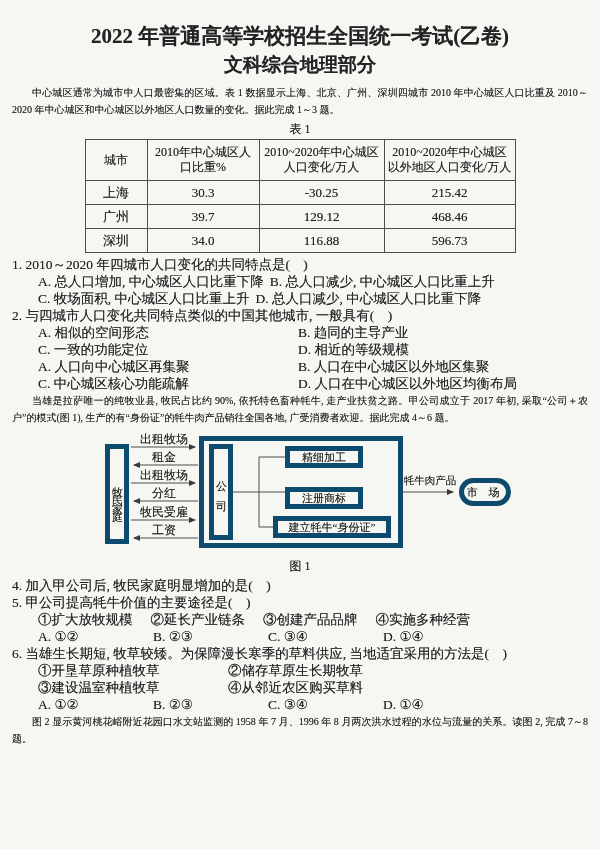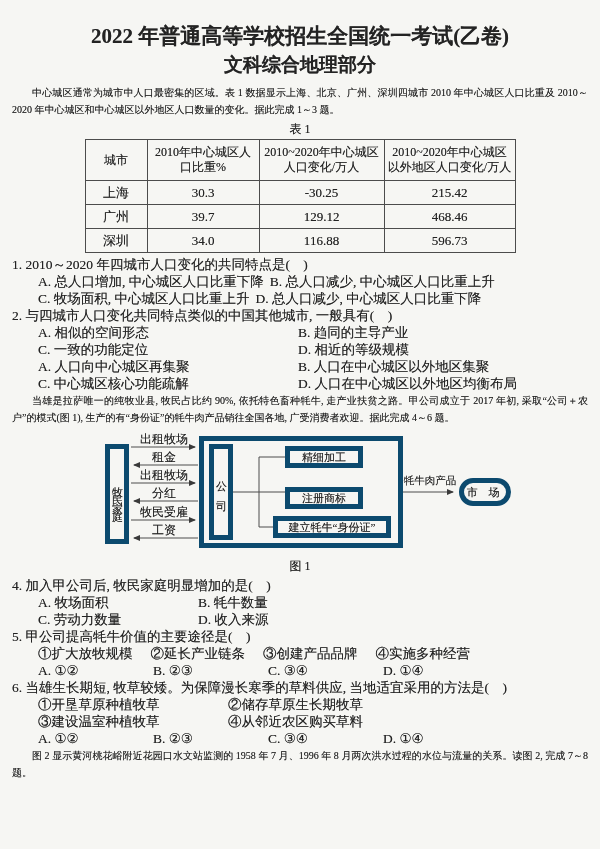--- a/index.html
+++ b/index.html
@@ -158,24 +158,20 @@
       <div class="dbox p3">建立牦牛“身份证”</div>
 
       <div class="flowlabel product">牦牛肉产品</div>
       <div class="dbox market">市 场</div>
     </div>
     <div class="fig-caption">图 1</div>
   </div>
 
   <div class="question">
     <div class="stem">4. 加入甲公司后, 牧民家庭明显增加的是(　)</div>
-    <div class="opts">
-      <span class="opt w160">A. 牧场面积</span><span class="opt">B. 牦牛数量</span><br>
-      <span class="opt w160">C. 劳动力数量</span><span class="opt">D. 收入来源</span>
-    </div>
   </div>
 
   <div class="question">
     <div class="stem">5. 甲公司提高牦牛价值的主要途径是(　)</div>
     <div class="opts">
       <span class="opt subgap">①扩大放牧规模</span><span class="opt subgap">②延长产业链条</span><span class="opt subgap">③创建产品品牌</span><span class="opt">④实施多种经营</span>
     </div>
     <div class="opts">
       <span class="opt w115">A. ①②</span><span class="opt w115">B. ②③</span><span class="opt w115">C. ③④</span><span class="opt">D. ①④</span>
     </div>

